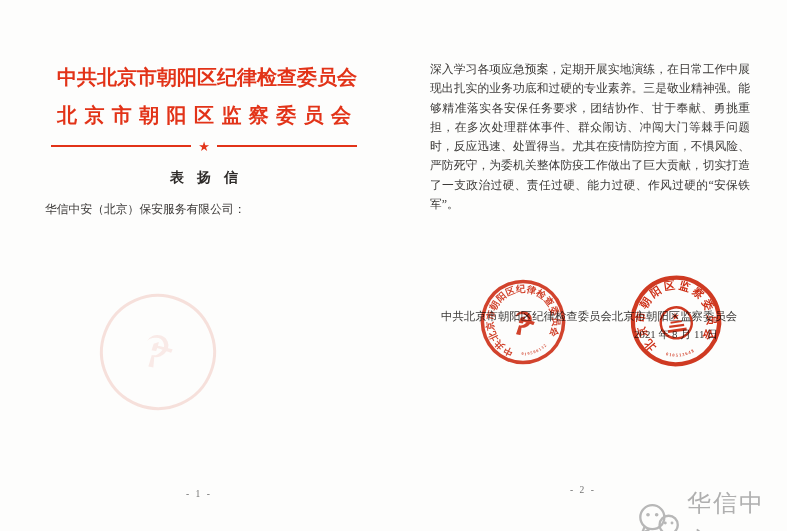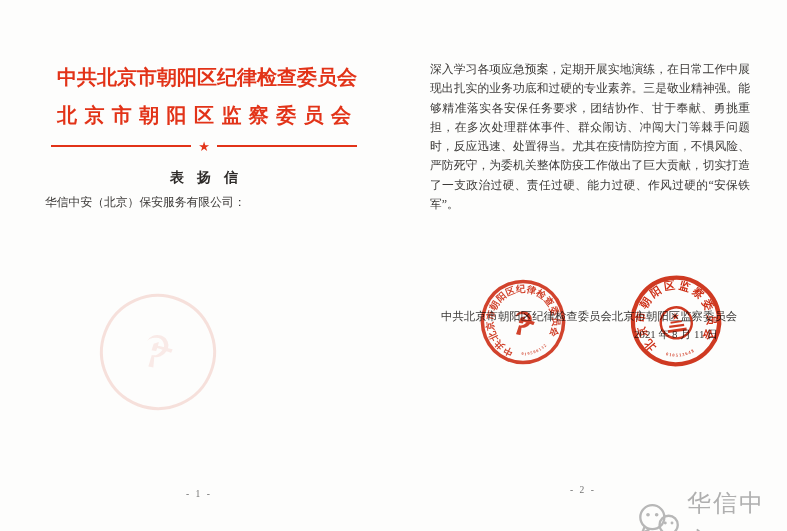--- a/index.html
+++ b/index.html
@@ -37,21 +37,21 @@
     padding: 0 7px; font-family: "DejaVu Sans", sans-serif;
   }
   .letter-title {
     margin-top: 16px;
     text-align: center;
     font-size: 14px; font-weight: bold;
     letter-spacing: 13px; padding-left: 13px;
     color: #2e2b29;
   }
   .body-text {
-    margin-top: 6px;
+    margin-top: 13px;
     font-size: 11.8px;
     line-height: 19.3px;
     text-align: justify;
     text-justify: inter-character;
   }
   .body-text p.indent { text-indent: 2em; }
   .salutation { text-indent: 0; }
 
   
   .ghost-seal {

